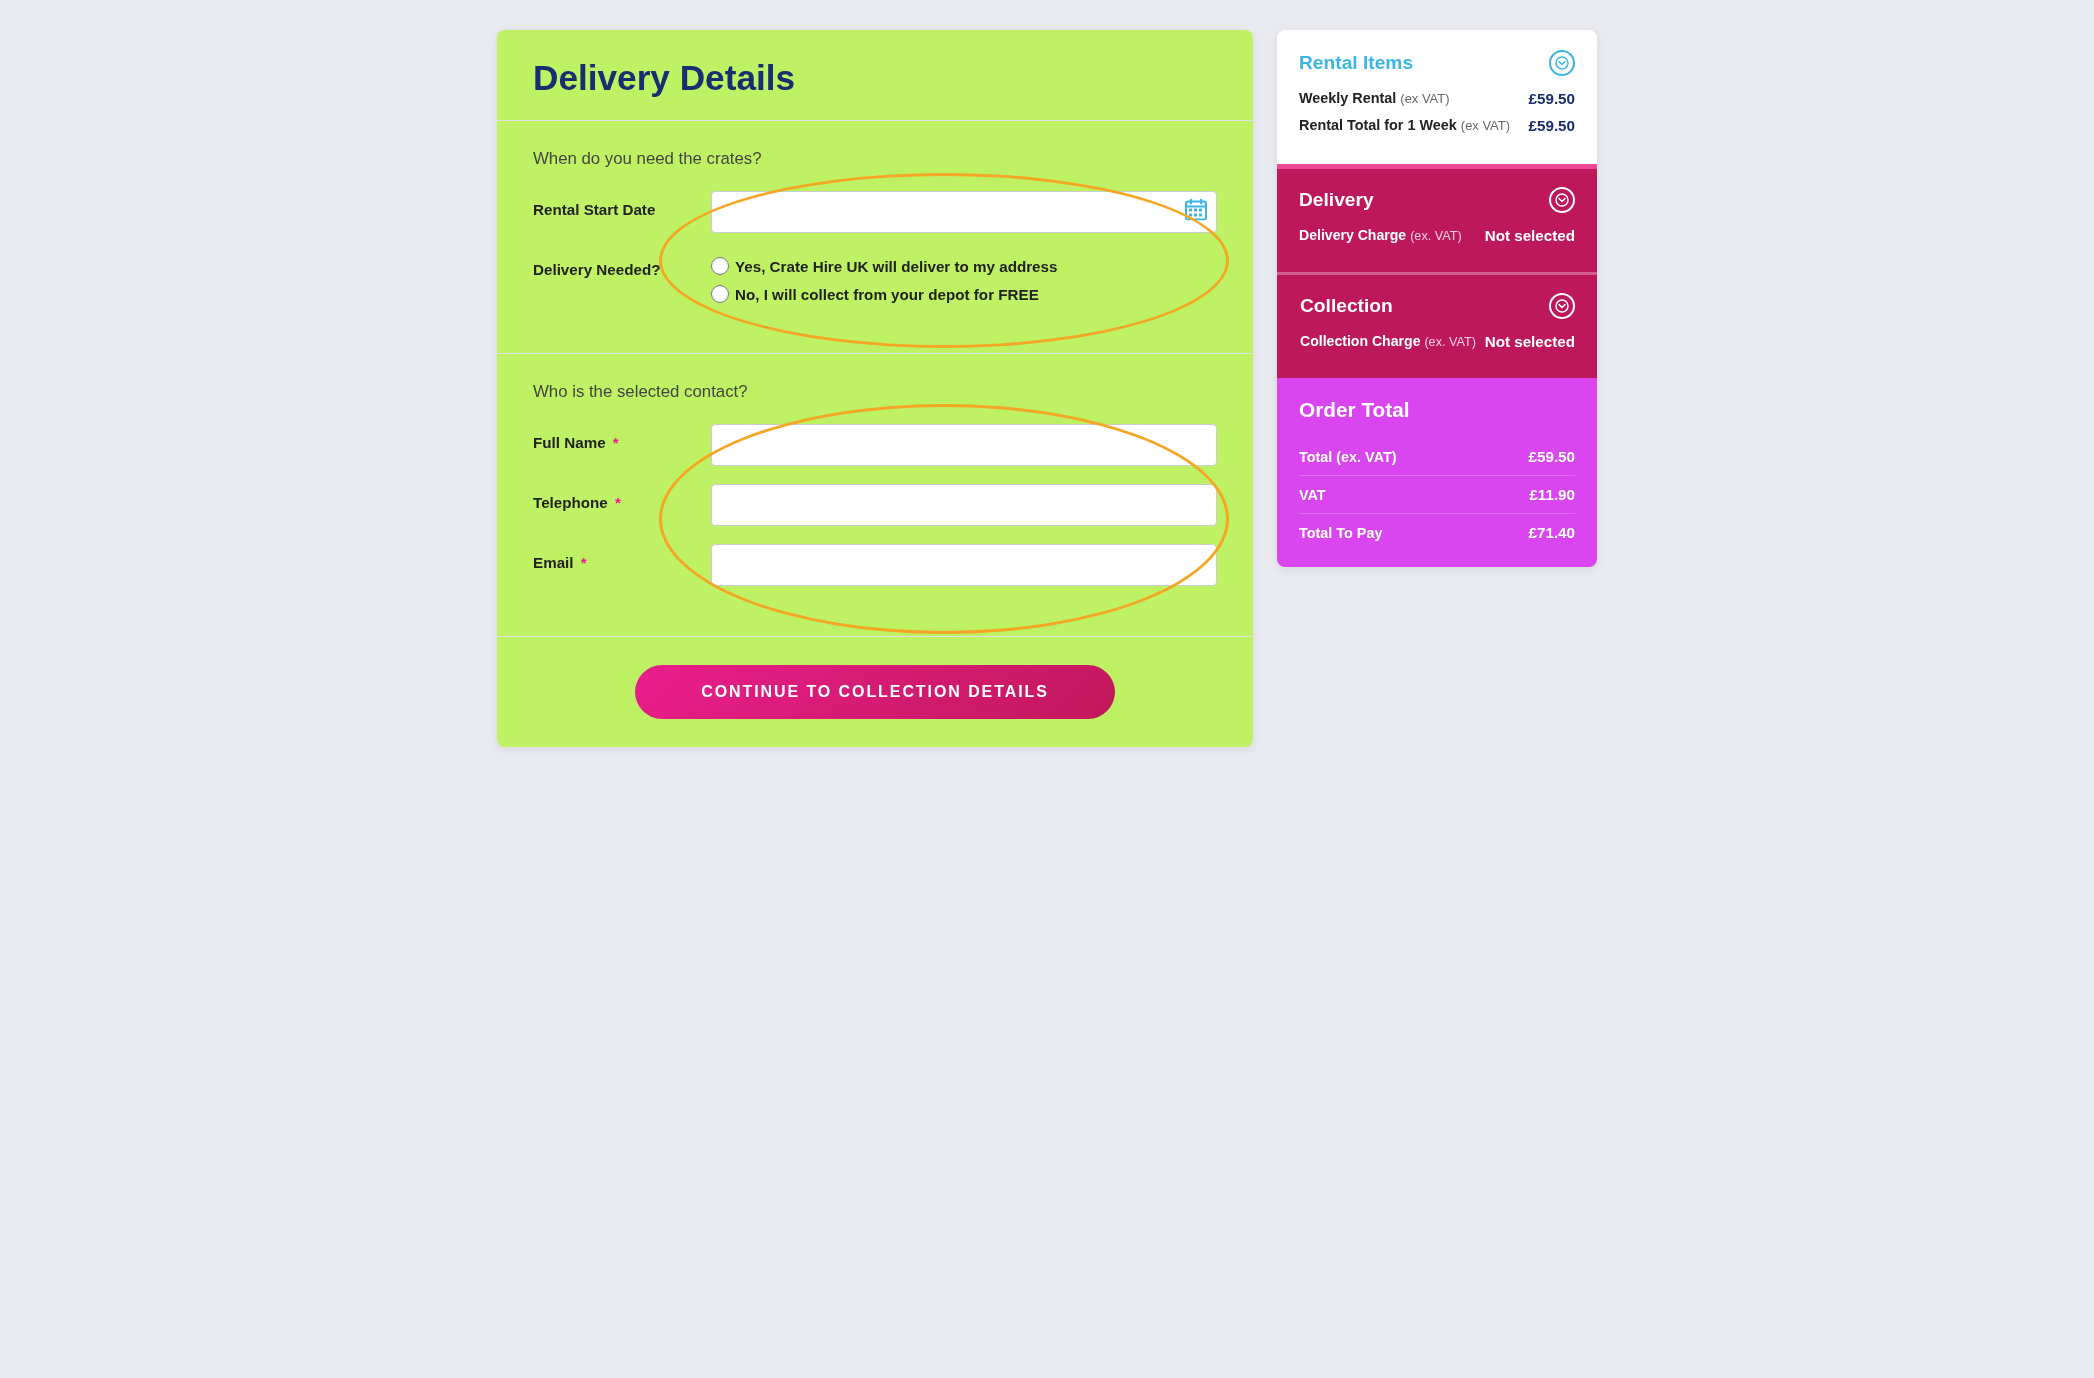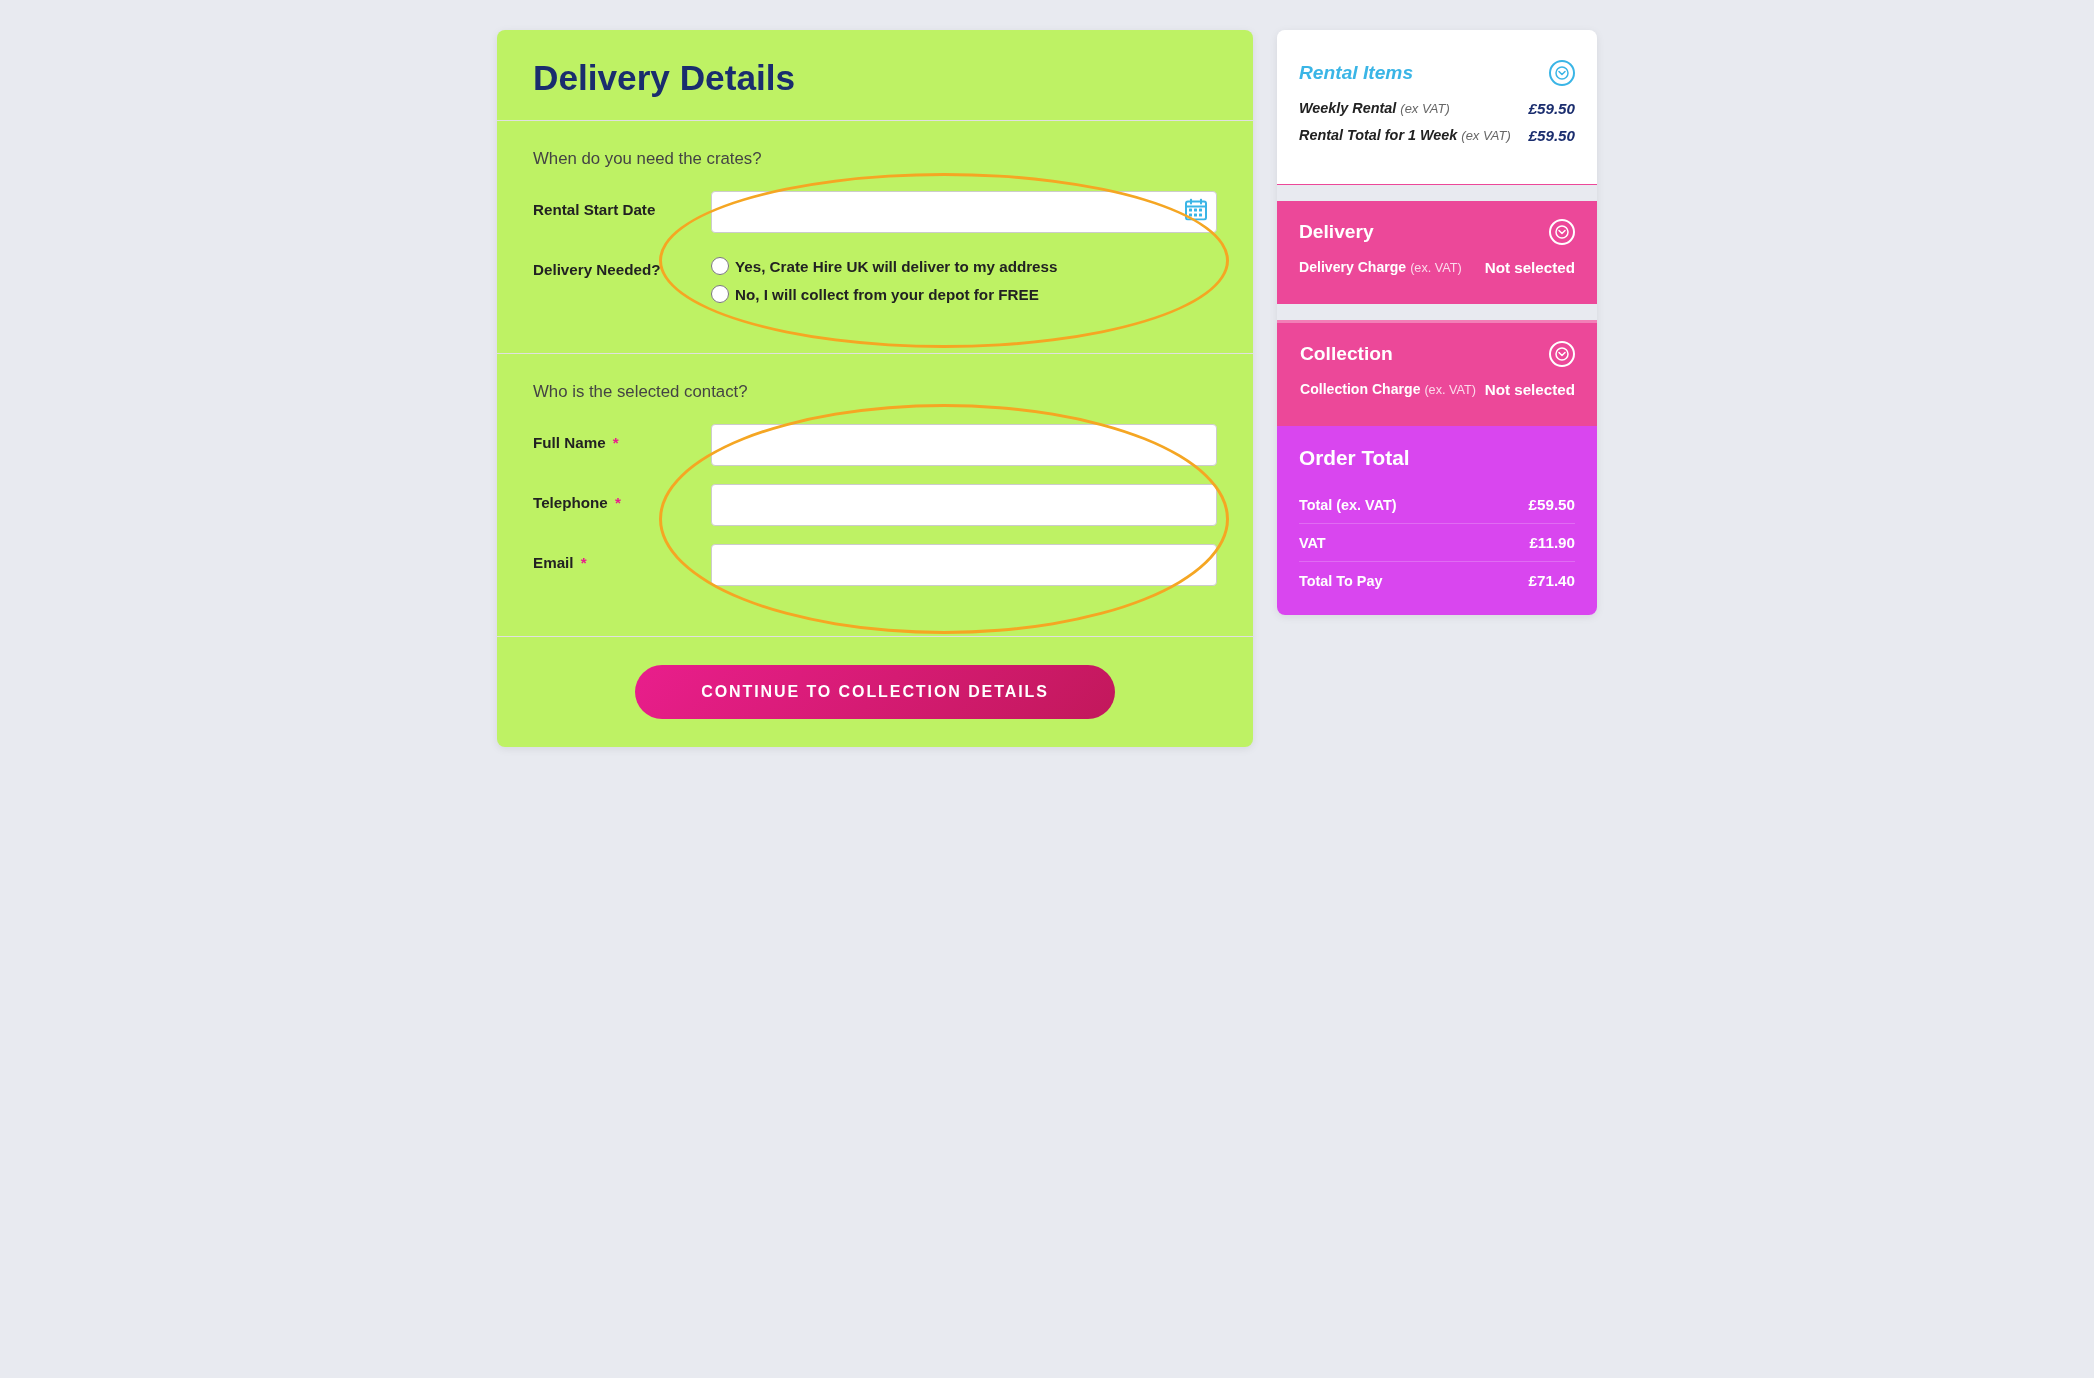--- a/index.html
+++ b/index.html
@@ -152,23 +152,22 @@
       flex-shrink: 0;
       display: flex;
       flex-direction: column;
       gap: 0;
       border-radius: 8px;
       overflow: hidden;
       box-shadow: 0 2px 8px rgba(0,0,0,0.08);
     }
     .sidebar-section {
       background: white;
-      padding: 30px 22px;
-      border-bottom: 1px solid #ec4899;
-      font-style: italic;
+      padding: 20px 22px;
+      border-bottom: 5px solid #ec4899;
     }
     .sidebar-section-header {
       display: flex;
       align-items: center;
       justify-content: space-between;
       margin-bottom: 14px;
     }
     .sidebar-section-title {
       font-size: 1.2em;
       font-weight: 700;
@@ -213,23 +212,22 @@
       color: #1a2d6e;
       font-size: 0.95em;
     }
     .sidebar-row-value.not-selected {
       color: white;
       font-weight: 700;
       text-align: right;
     }
     
     .sidebar-blue {
-      background: #ec4899;
+      background: #be185d;
       padding: 18px 22px;
-      margin-top: 16px;
     }
     
     .sidebar-dark {
       background: #d946ef;
       padding: 20px 22px 16px;
     }
     .sidebar-dark-title {
       font-size: 1.3em;
       font-weight: 700;
       color: white;

